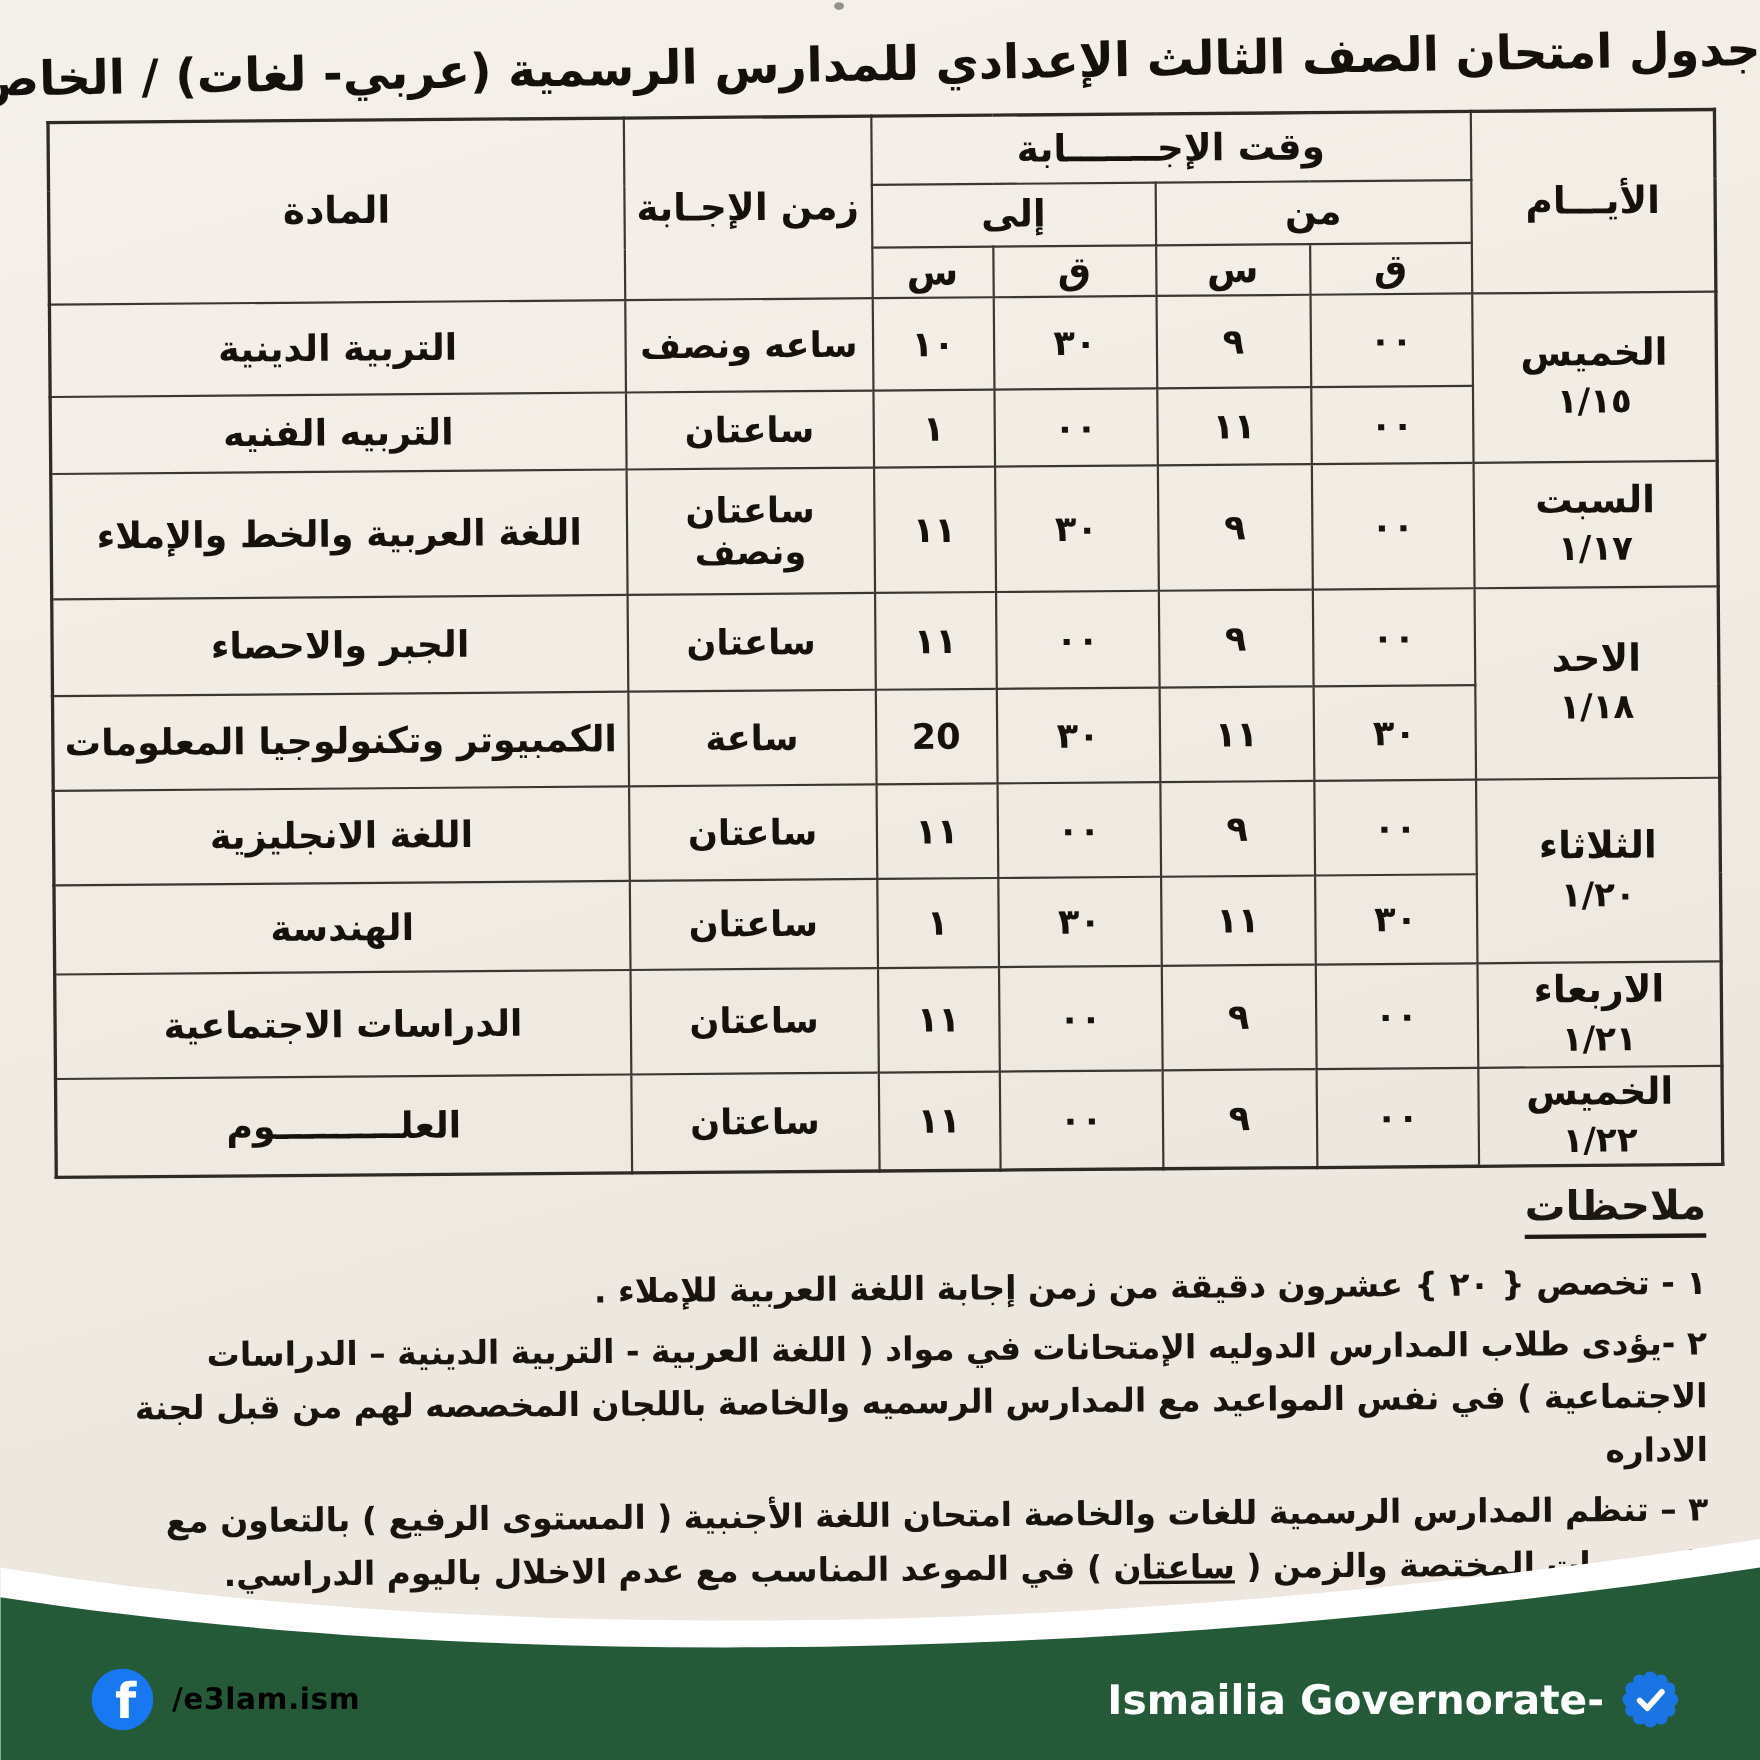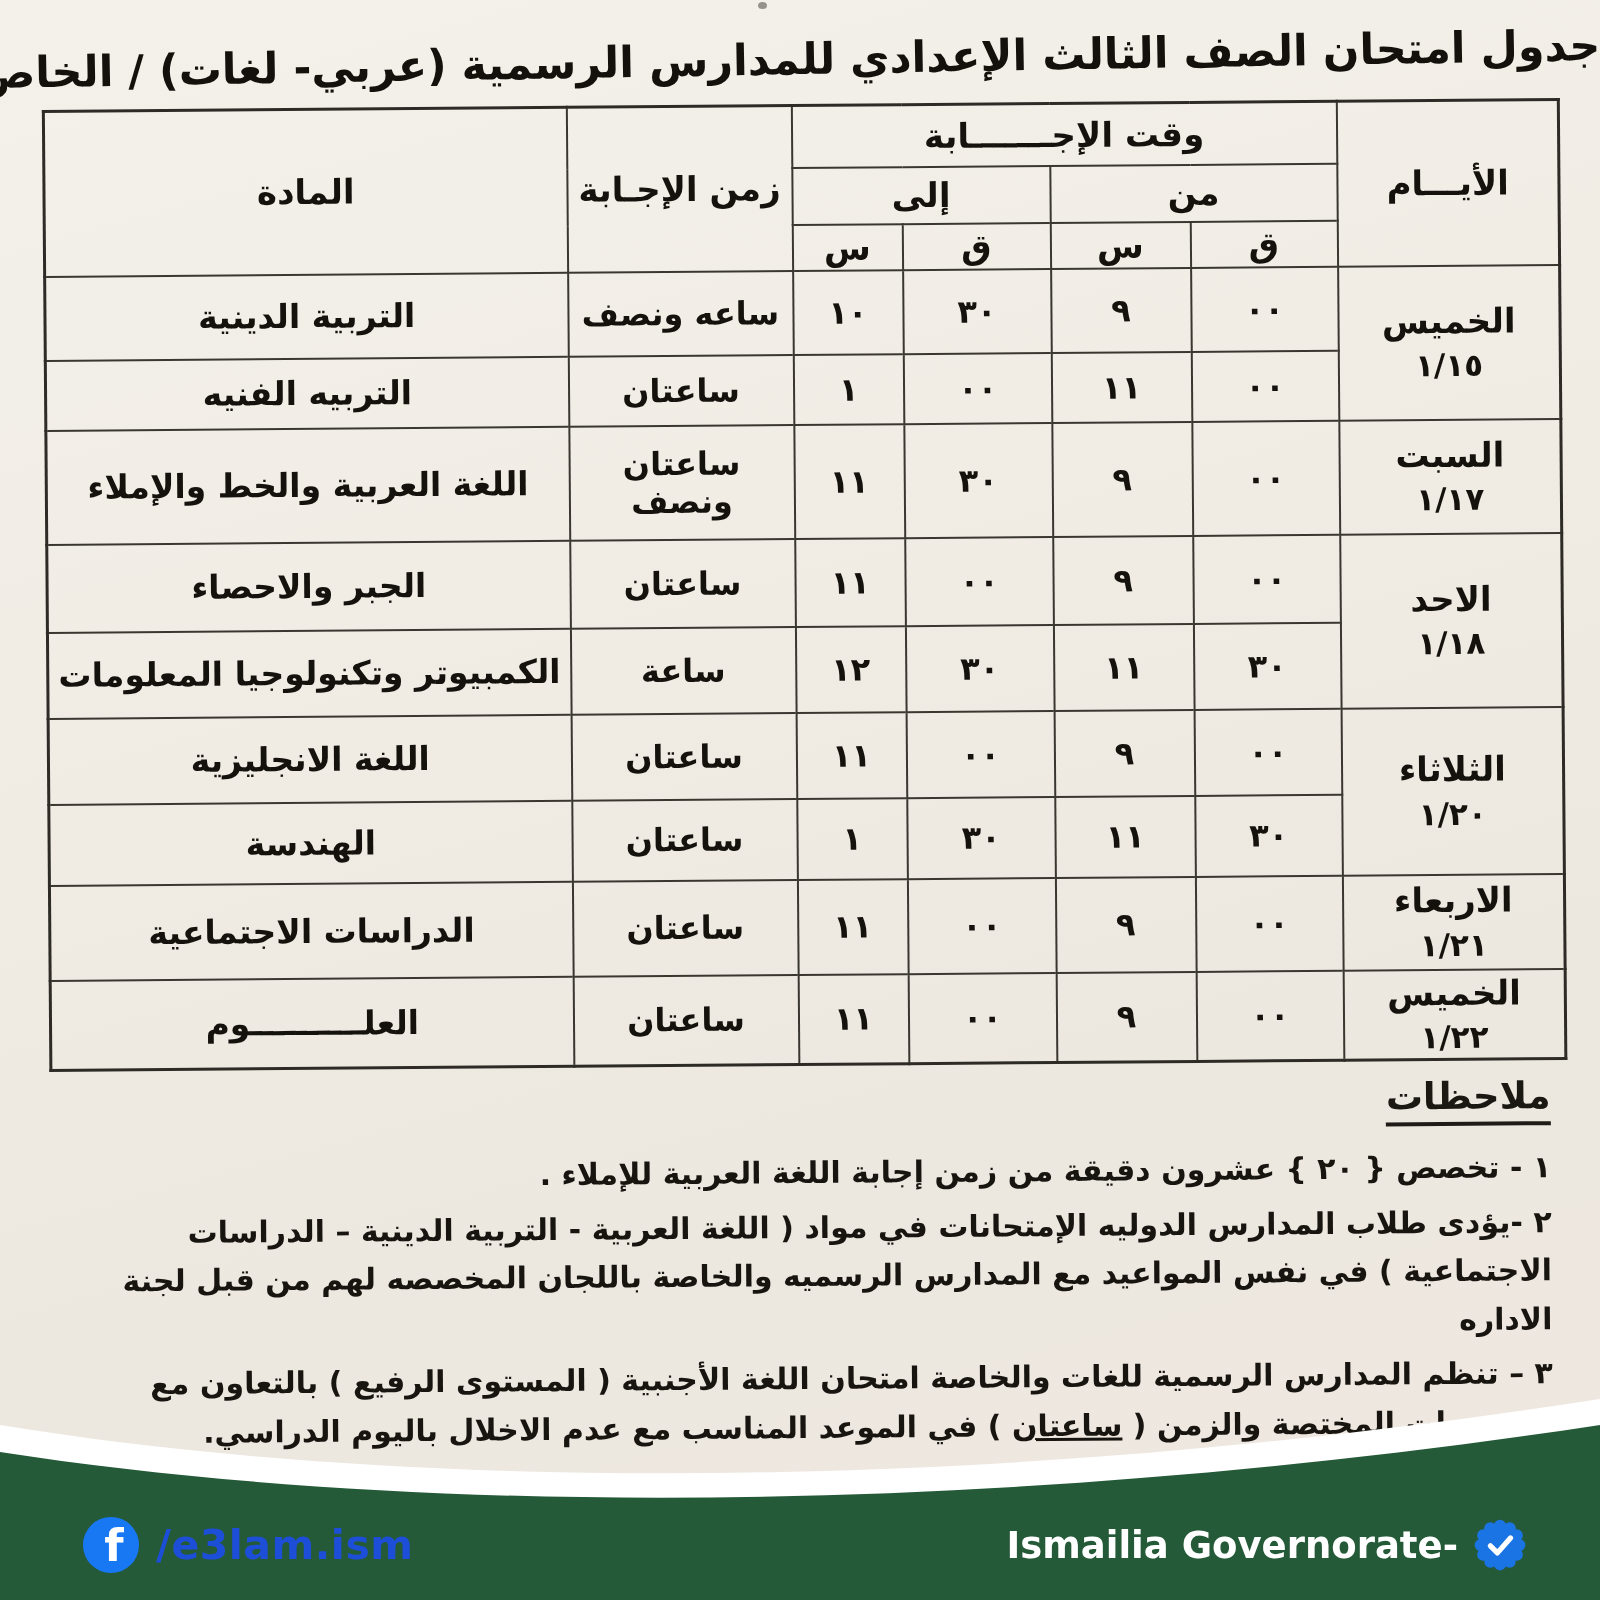--- a/index.html
+++ b/index.html
@@ -67,21 +67,21 @@
   .fm1{width:26px;height:6px;} .fm2{width:10px;height:9px;} .fm3{width:18px;height:14px;}
   .fm4{width:30px;height:8px;} .fm5{width:8px;height:6px;} .fm6{width:22px;height:7px;}
   .footer{position:absolute;left:0;right:0;bottom:0;height:205px;}
   .footer svg.curves{position:absolute;inset:0;width:100%;height:100%;}
   .footer-content{
     position:absolute;left:0;right:0;bottom:20px;height:70px;
     display:flex;align-items:center;justify-content:space-between;
     padding:0 72px 0 82px;direction:ltr;
   }
   .fb-group{display:flex;align-items:center;gap:16px;}
-  .fb-handle{color:#1d4ed8;font-size:41px;font-weight:bold;letter-spacing:.5px;}
+  .fb-handle{color:#000000;font-size:27px;font-weight:bold;letter-spacing:.5px;}
   .org-group{display:flex;align-items:center;gap:14px;}
   .org-en,.org-ar{color:#fff;font-size:37px;font-weight:bold;}
 </style>
 </head>
 <body>
 
 <div class="paper">
   <div class="artifact-top"></div>
   <div class="doc">
 
@@ -157,21 +157,21 @@
           <td class="num">٩</td>
           <td class="num">٠٠</td>
           <td class="num">١١</td>
           <td class="dur">ساعتان</td>
           <td class="subj">الجبر والاحصاء</td>
         </tr>
         <tr class="r5">
           <td class="num">٣٠</td>
           <td class="num">١١</td>
           <td class="num">٣٠</td>
-          <td class="num">١٢</td>
+          <td class="num">20</td>
           <td class="dur">ساعة</td>
           <td class="subj">الكمبيوتر وتكنولوجيا المعلومات</td>
         </tr>
         <tr class="r6">
           <td class="day" rowspan="2">
             <div class="day-name">الثلاثاء</div>
             <div class="day-date">١/٢٠</div>
           </td>
           <td class="num">٠٠</td>
           <td class="num">٩</td>

